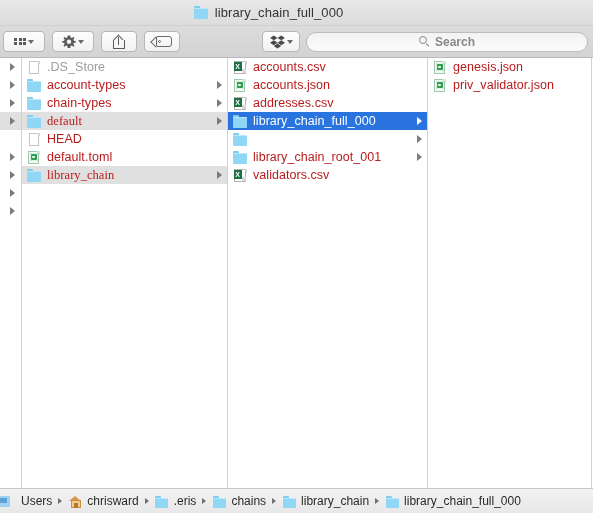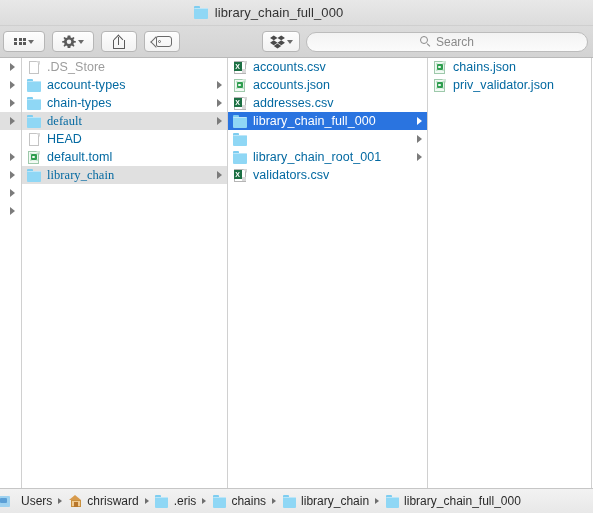--- a/index.html
+++ b/index.html
@@ -127,20 +127,21 @@
     width: 282px;
     margin-right: 5px;
     border: 1px solid #bcbcbc;
     border-radius: 10px;
     background: linear-gradient(to bottom, #f3f3f3 0%, #fbfbfb 100%);
     display: flex;
     align-items: center;
     justify-content: center;
     gap: 5px;
     box-sizing: border-box;
+    font-weight: bold;
   }
   .search-placeholder { font-size: 12px; color: #8a8a8a; }
   .icon-search { width: 11px; height: 11px; position: relative; }
   .icon-search .ring { position: absolute; left: 0; top: 0; width: 8px; height: 8px; border: 1.3px solid #8a8a8a; border-radius: 50%; box-sizing: border-box; }
   .icon-search .handle { position: absolute; left: 7px; top: 7px; width: 4px; height: 1.3px; background: #8a8a8a; transform: rotate(45deg); transform-origin: left center; }
 
   
   .browser {
     flex: 1 1 auto;
     display: flex;
@@ -170,21 +171,21 @@
     box-sizing: border-box;
     position: relative;
     white-space: nowrap;
   }
   .row.sel-gray { background: #e0e0e0; font-family: Liberation Serif, serif; }
   .row.sel-blue { background: #2a74e0; }
   .row.sel-blue .row-label { color: #ffffff; }
 
   .row-label {
     font-size: 12.5px;
-    color: #0369a1;
+    color: #b91c1c;
     margin-left: 5px;
     letter-spacing: 0.05px;
   }
   .row-label.dim { color: #9d9d9d; }
 
   .disclosure {
     position: absolute;
     right: 5px;
     width: 0; height: 0;
     border-top: 4px solid transparent;
@@ -282,21 +283,21 @@
     height: 25px;
     flex: 0 0 25px;
     background: linear-gradient(to bottom, #f2f2f2 0%, #e8e8e8 100%);
     border-top: 1px solid #c6c6c6;
     display: flex;
     align-items: center;
     padding-left: 2px;
     box-sizing: border-box;
     overflow: hidden;
   }
-  .crumb { display: flex; align-items: center; gap: 4px; flex: 0 0 auto; }
+  .crumb { display: flex; align-items: flex-end; gap: 4px; flex: 0 0 auto; }
   .crumb-label { font-size: 12px; color: #2a2a2a; }
   .crumb-sep {
     margin: 0 6px;
     width: 0; height: 0;
     border-top: 3.5px solid transparent;
     border-bottom: 3.5px solid transparent;
     border-left: 4.5px solid #6e6e6e;
     flex: 0 0 auto;
   }
   .crumb-icon { width: 15px; height: 13px; position: relative; flex: 0 0 15px; }
@@ -538,21 +539,21 @@
           <span class="row-label">validators.csv</span>
         </div>
       </div>
     <div class="col col-three" id="col-2">
         <div class="row">
           <span class="fi fi-json">
             <span class="page"></span>
             <span class="fold"></span>
             <span class="gear"></span>
           </span>
-          <span class="row-label">chains.json</span>
+          <span class="row-label">genesis.json</span>
         </div>
         <div class="row">
           <span class="fi fi-json">
             <span class="page"></span>
             <span class="fold"></span>
             <span class="gear"></span>
           </span>
           <span class="row-label">priv_validator.json</span>
         </div>
       </div>

